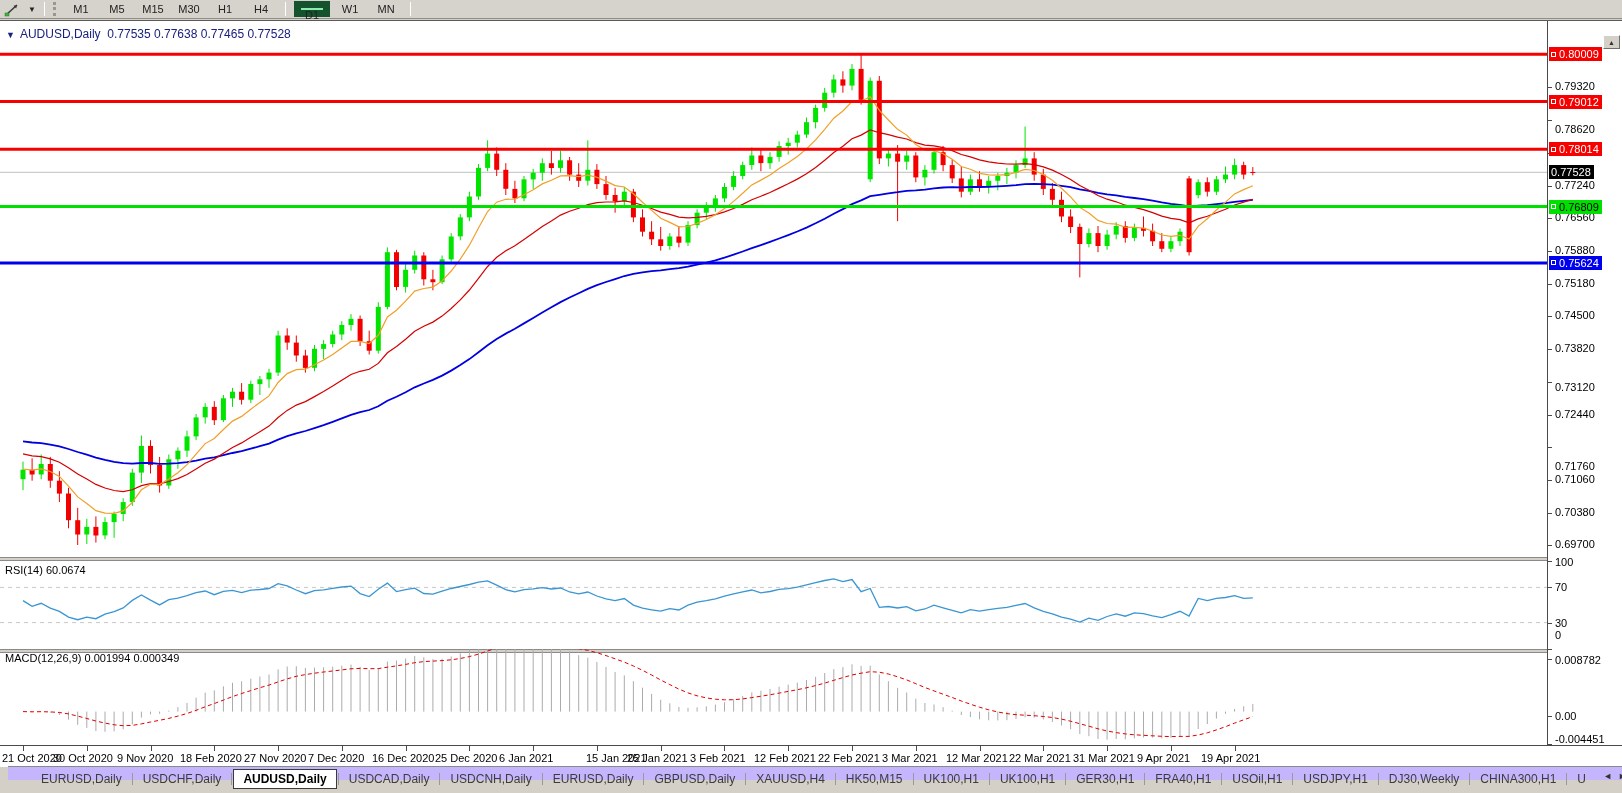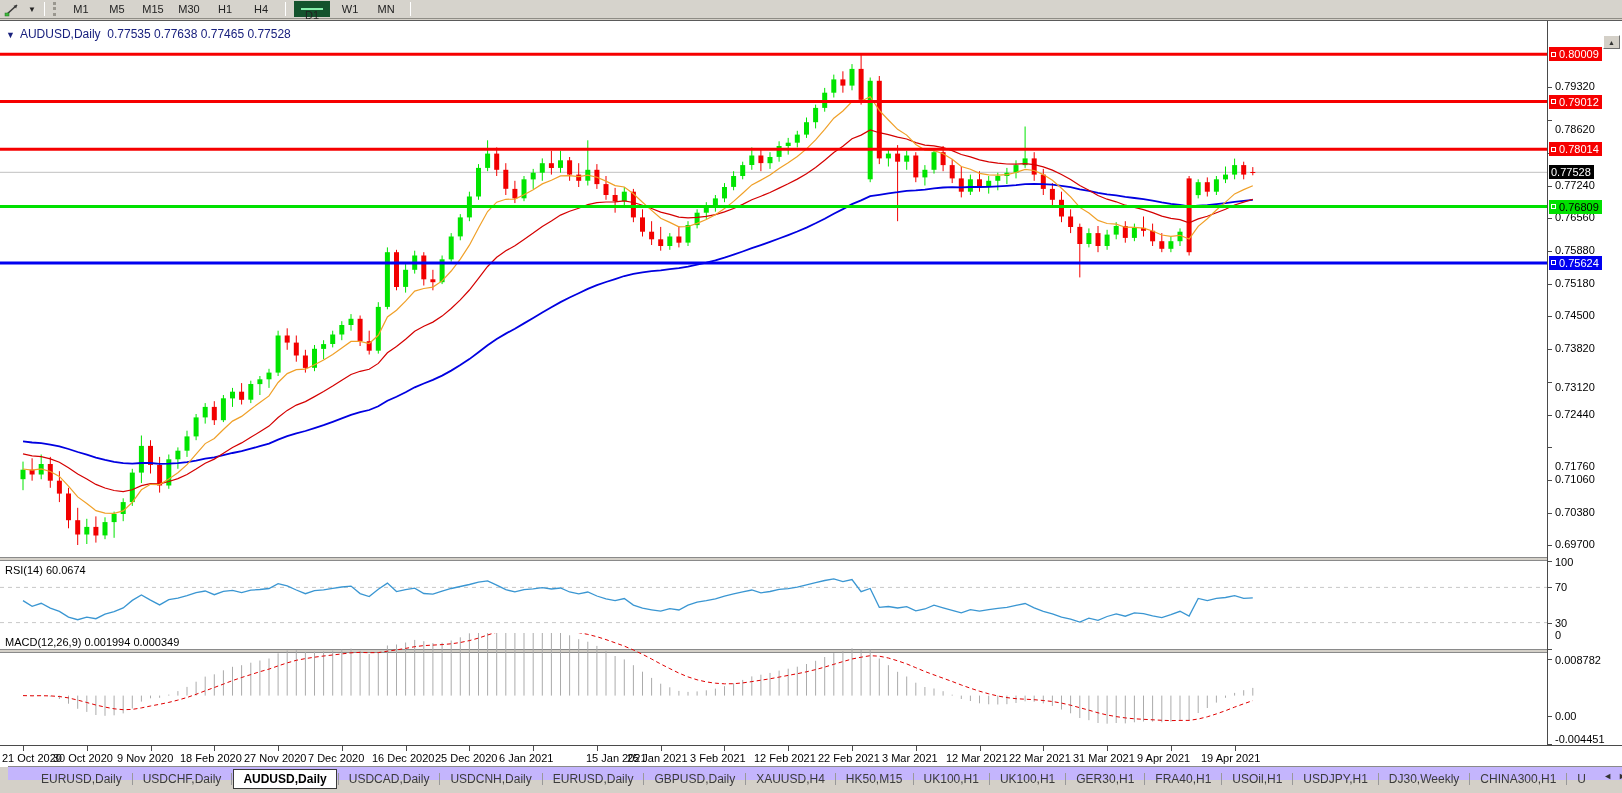--- a/index.html
+++ b/index.html
@@ -13,21 +13,21 @@
   .vsep { width:1px; height:14px; background:#a7a49c; border-right:1px solid #fff; margin:0 6px; }
   .grip { width:4px; height:14px; border-left:3px dotted #9a978f; margin:0 6px 0 2px; }
   .tf-btn { min-width:32px; height:16px; line-height:15px; text-align:center; font-size:11px; color:#222; margin:8px 2px; padding:0 4px; cursor:pointer; border:1px solid transparent; }
   .tf-btn.active { background:#86efac; border:7px solid #14532d; }
 
   
   .chart-window { position:absolute; left:0; top:20px; width:1622px; height:746px; background:#ffffff; border-top:1px solid #5a5a5a; }
   .panel { position:absolute; left:0; width:1547px; overflow:hidden; }
   #main-panel { top:0; height:676px;text-decoration:underline; }
   #rsi-panel  { top:540px; height:88px; }
-  #macd-panel { top:612px; height:92px; }
+  #macd-panel { top:628px; height:92px; }
   .panel svg { position:absolute; left:0; top:0; }
   .panel-sep { position:absolute; left:0; right:0; height:4px; background:#d4d0c8; border-top:1px solid #8a8a8a; border-bottom:1px solid #8a8a8a; }
   #sep1 { top:536px; } #sep2 { top:628px; }
 
   .chart-title { position:absolute; left:6px; top:6px; font-size:12px; color:#19217E; white-space:nowrap; z-index:5; }
   .chart-title .tri { font-size:9px; margin-right:5px; color:#19217E; }
   .ind-label { position:absolute; left:5px; top:3px; font-size:11px; color:#000; z-index:5; white-space:nowrap; }
 
   
   #price-axis { position:absolute; left:1547px; top:0; width:75px; height:724px; background:#ffffff; border-left:1px solid #4a4a4a; }

